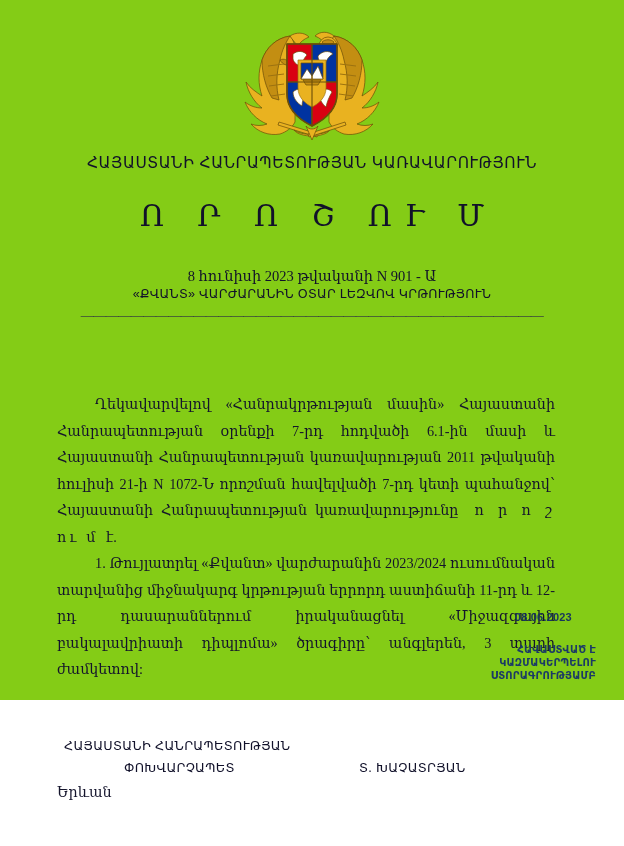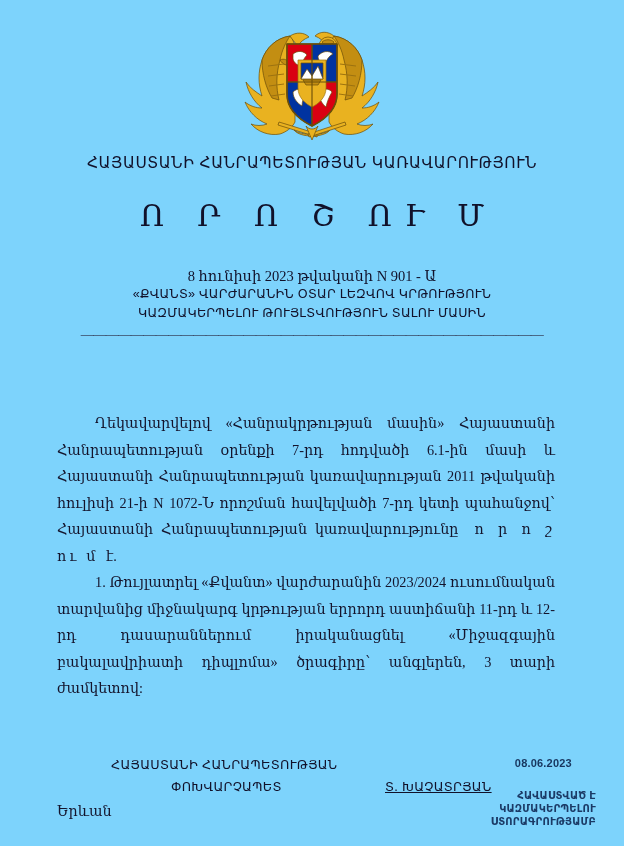--- a/index.html
+++ b/index.html
@@ -13,23 +13,23 @@
     height: 846px;
     position: relative;
     font-family: "Liberation Serif", "DejaVu Serif", serif;
     color: #1a1a2e;
     overflow: hidden;
   }
 
   .page {
     position: relative;
     width: 624px;
-    height: 846px;
+    height: 700px;
     box-sizing: border-box;
-    background: #7dd3fc;
+    background: #84cc16;
   }
 
   
   .emblem-wrap {
     width: 100%;
     display: flex;
     justify-content: center;
     padding-top: 22px;
   }
   .emblem {
@@ -110,31 +110,30 @@
   .signature {
     margin: 52px 0 0 0;
     position: relative;
     font-family: "Liberation Sans", "DejaVu Sans", sans-serif;
     font-size: 12.8px;
     letter-spacing: 0.3px;
     color: #11112a;
     line-height: 22px;
   }
   .sig-role {
-    margin-left: 111px;
+    margin-left: 64px;
   }
   .sig-role .line2 {
     display: block;
     margin-left: 60px;
   }
   .sig-name {
     position: absolute;
-    left: 385px;
+    left: 359px;
     top: 22px;
-    text-decoration: underline;
   }
   .city {
     margin: 2px 0 0 57px;
     font-family: "Liberation Serif", "DejaVu Serif", serif;
     font-size: 14.3px;
     letter-spacing: 0;
     color: #14142c;
   }
 
   
@@ -227,21 +226,20 @@
   </div>
 
   <div class="gov-title">ՀԱՅԱՍՏԱՆԻ ՀԱՆՐԱՊԵՏՈՒԹՅԱՆ ԿԱՌԱՎԱՐՈՒԹՅՈՒՆ</div>
 
   <div class="doc-type">Ո Ր Ո Շ ՈՒ Մ</div>
 
   <div class="doc-date">8 հունիսի 2023 թվականի N 901 - Ա</div>
 
   <div class="subject">
     <span class="subject-line">«ՔՎԱՆՏ» ՎԱՐԺԱՐԱՆԻՆ ՕՏԱՐ ԼԵԶՎՈՎ ԿՐԹՈՒԹՅՈՒՆ</span>
-    <span class="subject-line">ԿԱԶՄԱԿԵՐՊԵԼՈՒ ԹՈՒՅԼՏՎՈՒԹՅՈՒՆ ՏԱԼՈՒ ՄԱՍԻՆ</span>
   </div>
   <div class="divider">—————————————————————————————————————</div>
 
   <div class="body-block">
     <p><span>Ղեկավարվելով «Հանրակրթության մասին» Հայաստանի Հանրապետության օրենքի 7-րդ հոդվածի 6.1-ին մասի և Հայաստանի Հանրապետության կառավարության 2011 թվականի հուլիսի 21-ի N 1072-Ն որոշման հավելվածի 7-րդ կետի պահանջով՝ Հայաստանի Հանրապետության կառավարությունը</span><span class="spaced-word">ո ր ո շ ու մ</span>&nbsp;&nbsp;<span>է.</span></p>
     <p>1. Թույլատրել «Քվանտ» վարժարանին 2023/2024 ուսումնական տարվանից միջնակարգ կրթության երրորդ աստիճանի 11-րդ և 12-րդ դասարաններում իրականացնել «Միջազգային բակալավրիատի դիպլոմա» ծրագիրը՝ անգլերեն, 3 տարի ժամկետով:</p>
   </div>
 
   <div class="signature">
     <div class="sig-role">

